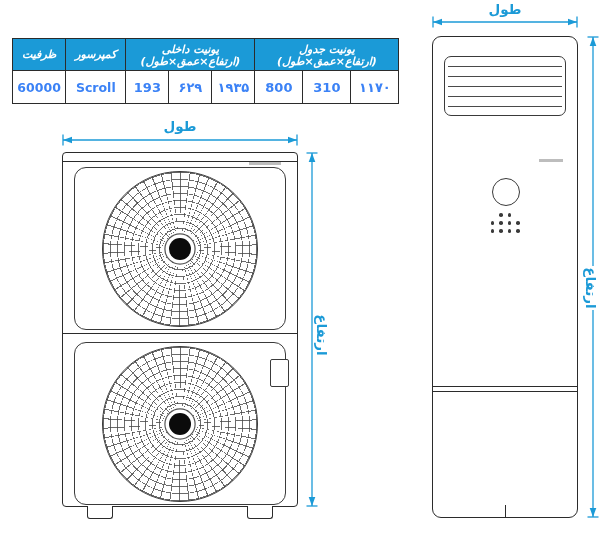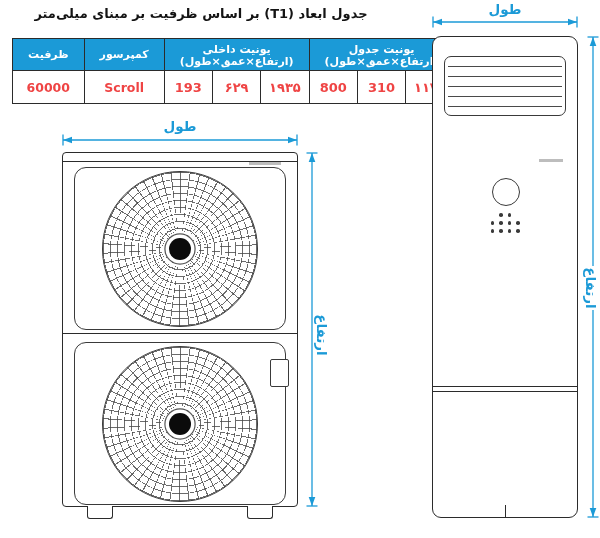--- a/index.html
+++ b/index.html
@@ -10,24 +10,24 @@
   
   .title { position:absolute; left:12px; top:6px; width:378px; text-align:center;
            direction:rtl; font-size:13px; font-weight:bold; color:#141414; }
 
   
   .spec-table { position:absolute; left:12px; top:38px; border-collapse:collapse;
                 direction:ltr; table-layout:fixed; }
   .spec-table th, .spec-table td { border:1px solid var(--line,#2b2b2b); text-align:center;
                 vertical-align:middle; overflow:hidden; }
   .spec-table th { background:var(--accent,#1b9ad7); color:#fff; height:32px;
-                direction:rtl; font-size:11px; font-weight:bold; padding:1px 15px; }
+                direction:rtl; font-size:11px; font-weight:bold; padding:1px 9px;font-style:italic; }
   .spec-table .g-title { font-size:11px; font-weight:bold; line-height:13px; }
   .spec-table .g-sub   { font-size:11px;  font-weight:bold; line-height:11px; }
-  .spec-table td { height:33px; font-size:13px; font-weight:700; color:#ef4444;
+  .spec-table td { height:33px; font-size:13px; font-weight:700; color:#3b82f6;
                 direction:rtl; background:#fff; }
   .spec-table td.latin { direction:ltr; font-size:12.5px; }
 
   
   .arrow { position:absolute; }
   .arrow line { stroke:var(--accent,#1b9ad7); stroke-width:1.3; }
   .arrow path { fill:var(--accent,#1b9ad7); }
   .dim-label { position:absolute; color:var(--accent,#1b9ad7); font-weight:bold;
                font-size:13.5px; text-align:center; direction:rtl; z-index:5; }
   .v-label { transform:rotate(90deg); }
@@ -78,21 +78,20 @@
   .seam-1 { top:349px; } .seam-2 { top:354px; }
   .bottom-tick { position:absolute; left:72px; bottom:0; width:1.4px; height:12px;
                  background:var(--line,#2b2b2b); }
   .on-line { background:#fff; }
 </style>
 </head>
 <body>
 
 <div class="page">
 
-  <div class="title">جدول ابعاد (T1) بر اساس ظرفیت بر مبنای میلی‌متر</div>
 
   <table class="spec-table">
     <colgroup>
       <col style="width:50px">
         <col style="width:55px">
       <col style="width:43px">
         <col style="width:43px">
         <col style="width:43px">
       <col style="width:48px">
         <col style="width:48px">

